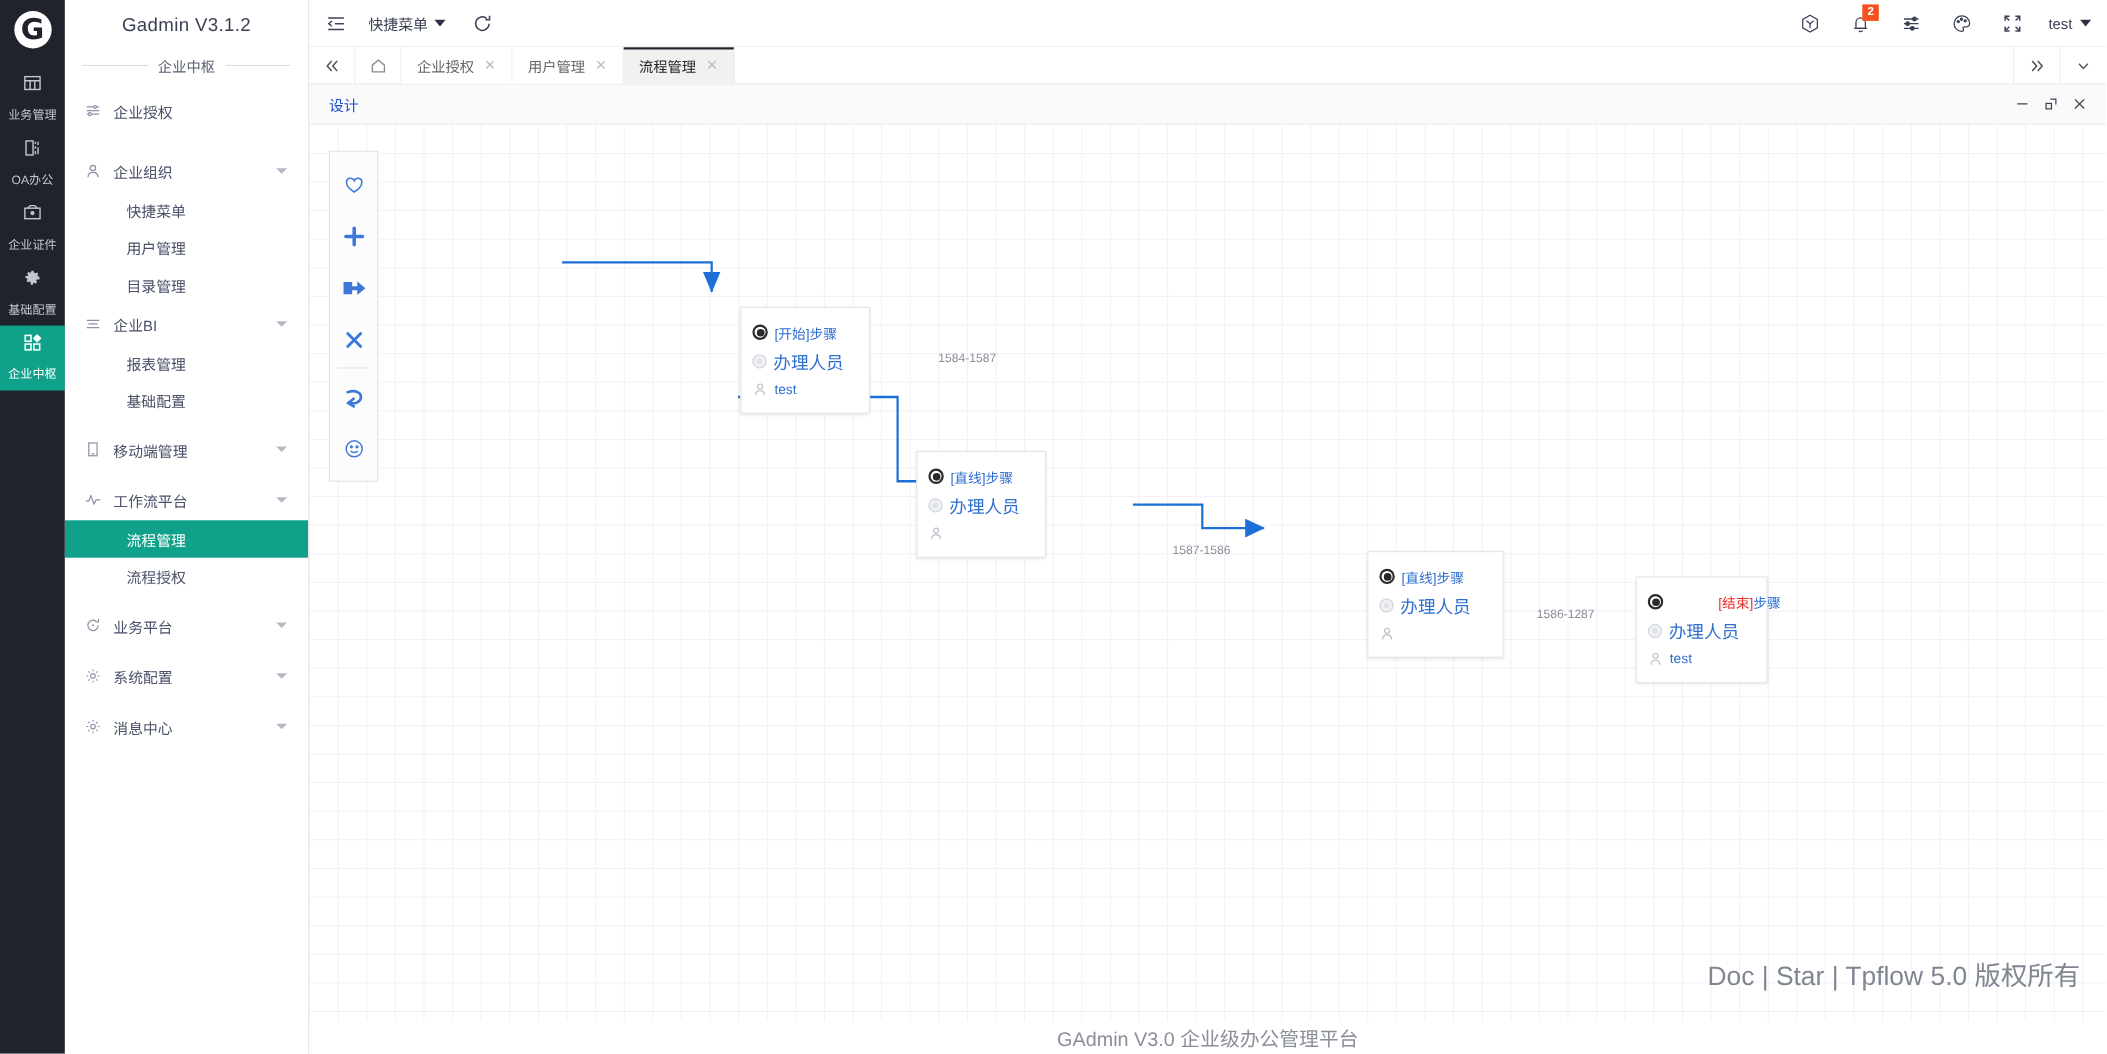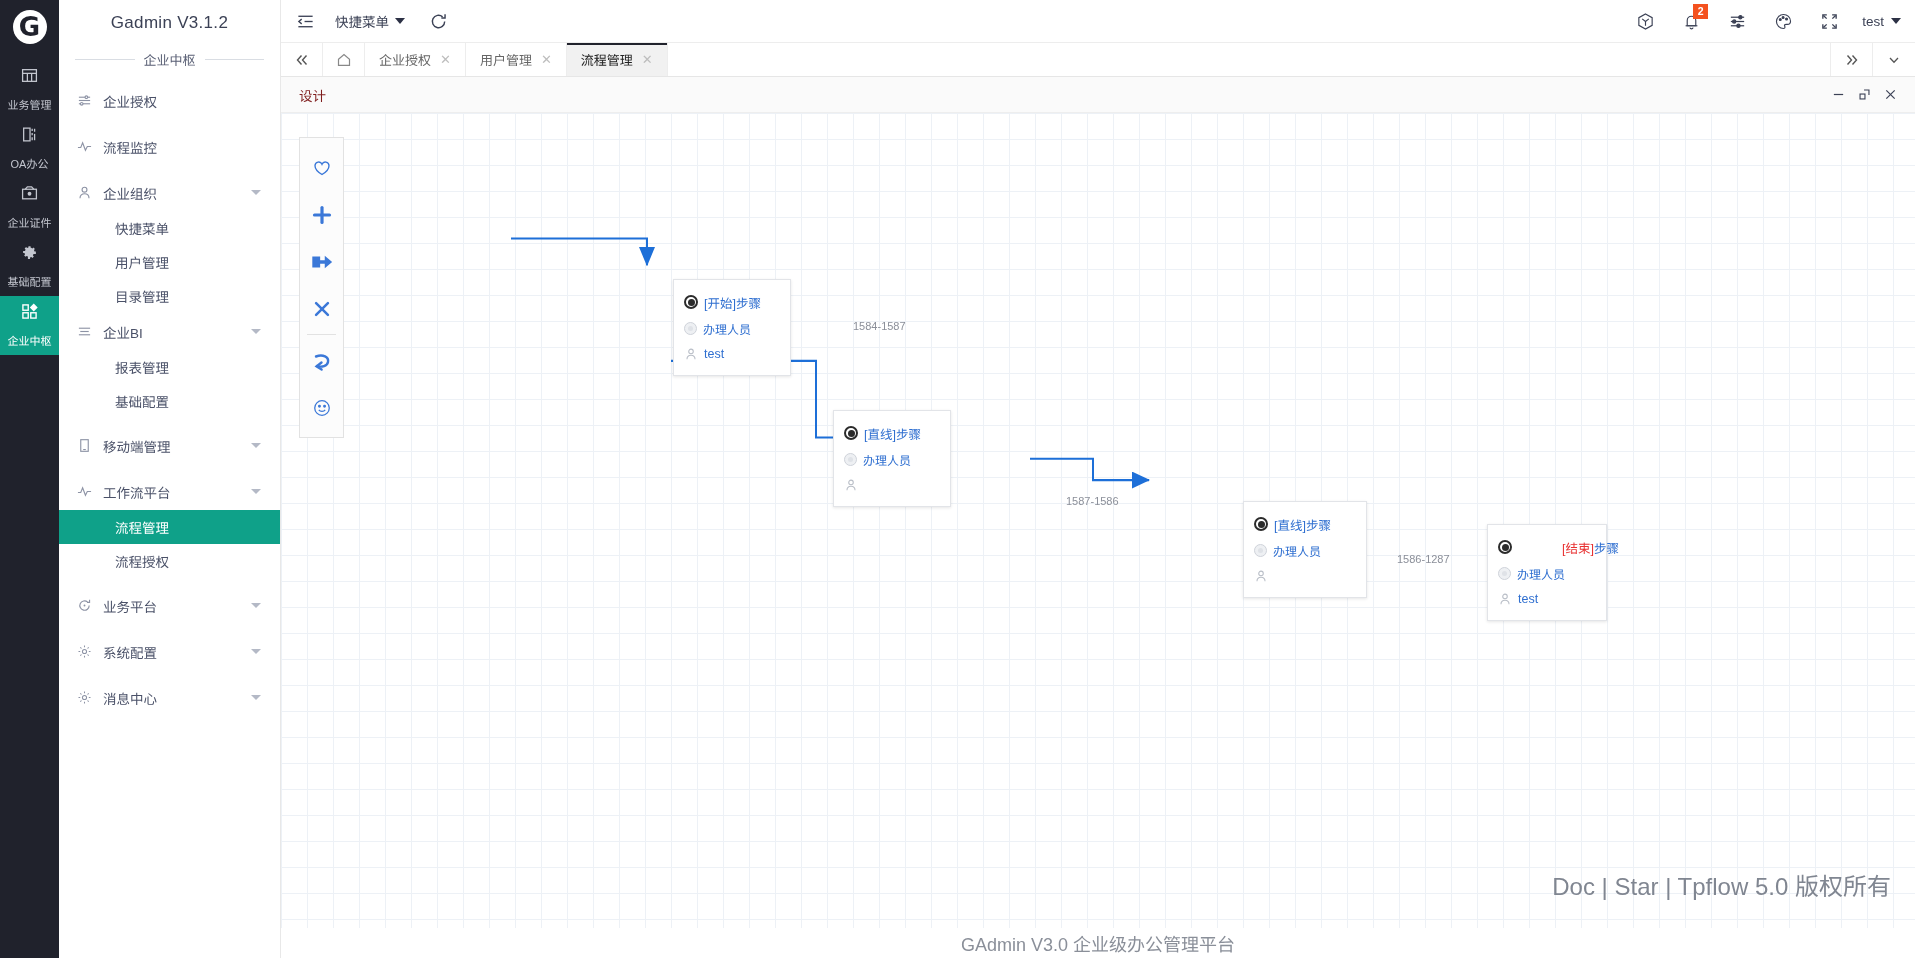--- a/index.html
+++ b/index.html
@@ -118,21 +118,21 @@
   .tab .x { color: #bdbdbd; font-size: 13px; }
   .tab-fill { flex: 1; border-right: 1px solid #ededed; }
   .tab-right { width: 42px; display: flex; align-items: center; justify-content: center; border-right: 1px solid #ededed; cursor: pointer; color: #555; }
   .tab-right:last-child { border-right: none; }
 
   
   .panel-head {
     height: 36px; min-height: 36px; display: flex; align-items: center;
     background: #fafafa; border-bottom: 1px solid #eee; padding: 0 12px 0 18px;
   }
-  .panel-title { font-size: 13.5px; color: #7f1d1d; flex: 1; }
+  .panel-title { font-size: 13.5px; color: #1d4ed8; flex: 1; }
   .panel-ctl { width: 26px; height: 36px; display: flex; align-items: center; justify-content: center; cursor: pointer; color: #3b4155; }
 
   
   .canvas {
     flex: 1; position: relative; overflow: hidden;
     background-color: #fff;
     background-image:
       linear-gradient(to right, #edf1f6 1px, transparent 1px),
       linear-gradient(to bottom, #edf1f6 1px, transparent 1px);
     background-size: 26px 26px;
@@ -154,21 +154,21 @@
   
   .node {
     position: absolute; background: #fff; border: 1px solid #e2e4e8;
     box-shadow: 0 1px 3px rgba(0,0,0,.10);
     padding: 9px 10px 8px 10px; z-index: 4;
   }
   .node-row { display: flex; align-items: center; gap: 6px; height: 26px; }
   .node-title { font-size: 12.5px; color: #2f6fd0; white-space: nowrap; }
   .node-title .kw { color: #2f6fd0; text-align: center; }
   .node-title .kw.end { color: #e83030; padding-left: 44px; }
-  .node-sub { font-size: 12px; color: #2f6fd0; }
+  .node-sub { font-size: 16px; color: #2f6fd0; }
   .node-user { font-size: 12.5px; color: #2f6fd0; }
   .dot-target {
     width: 14px; height: 14px; border-radius: 50%;
     border: 2px solid #2b2b2b; background: #fff;
     display:flex; align-items:center; justify-content:center; min-width:14px;
   }
   .dot-target i { width: 7px; height: 7px; border-radius: 50%; background: #2b2b2b; display:block; }
   .dot-grey {
     width: 13px; height: 13px; border-radius: 50%;
     border: 1px solid #cfd3da; background: #eef0f3; min-width:13px;
@@ -277,28 +277,20 @@
             <line x1="2" y1="8" x2="14" y2="8"></line>
             <line x1="2" y1="11.5" x2="14" y2="11.5"></line>
           <circle cx="10" cy="4.5" r="1.4" fill="#fff"></circle>
             <circle cx="5" cy="11.5" r="1.4" fill="#fff"></circle>
         </svg>
       </span>
       <span class="m-lb">企业授权</span>
     </div>
     <div class="menu-gap"></div>
 
-    <div class="menu-item">
-      <span class="m-ico">
-        <svg width="15" height="15" viewBox="0 0 16 16" fill="none" stroke="currentColor" stroke-width="1.2">
-          <polyline points="1,9 4,9 6,4 9,12 11,8 15,8"></polyline>
-        </svg>
-      </span>
-      <span class="m-lb">流程监控</span>
-    </div>
     <div class="menu-gap"></div>
 
     <div class="menu-item">
       <span class="m-ico">
         <svg width="15" height="15" viewBox="0 0 16 16" fill="none" stroke="currentColor" stroke-width="1.2">
           <circle cx="8" cy="5" r="2.6"></circle>
             <path d="M3.2 14c0-2.9 2.1-4.7 4.8-4.7s4.8 1.8 4.8 4.7"></path>
         </svg>
       </span>
       <span class="m-lb">企业组织</span>

